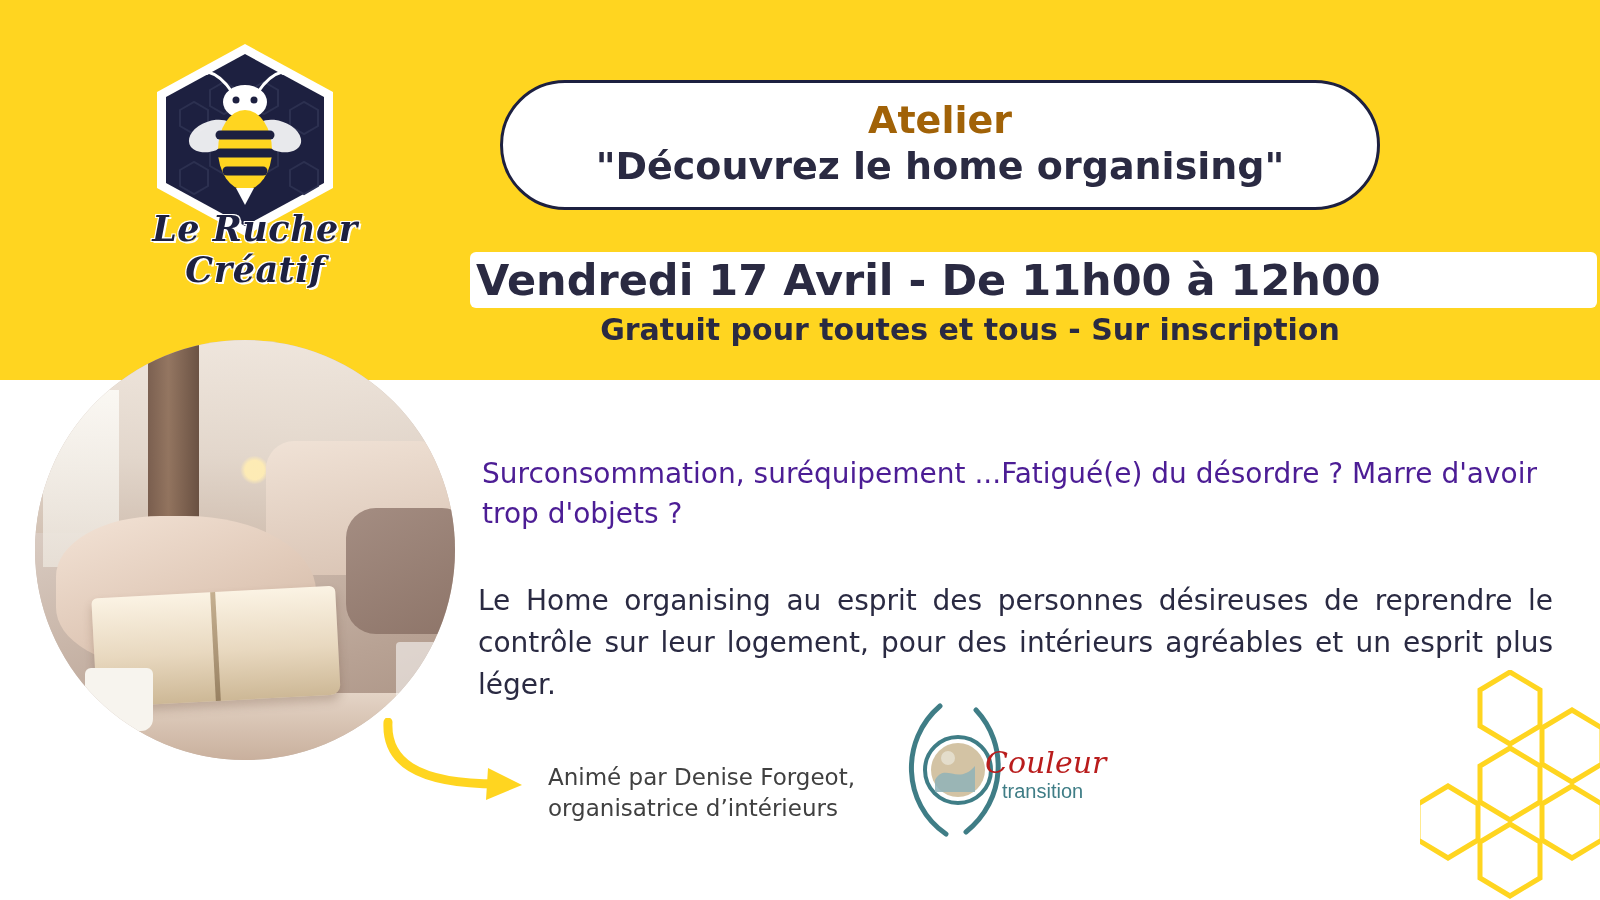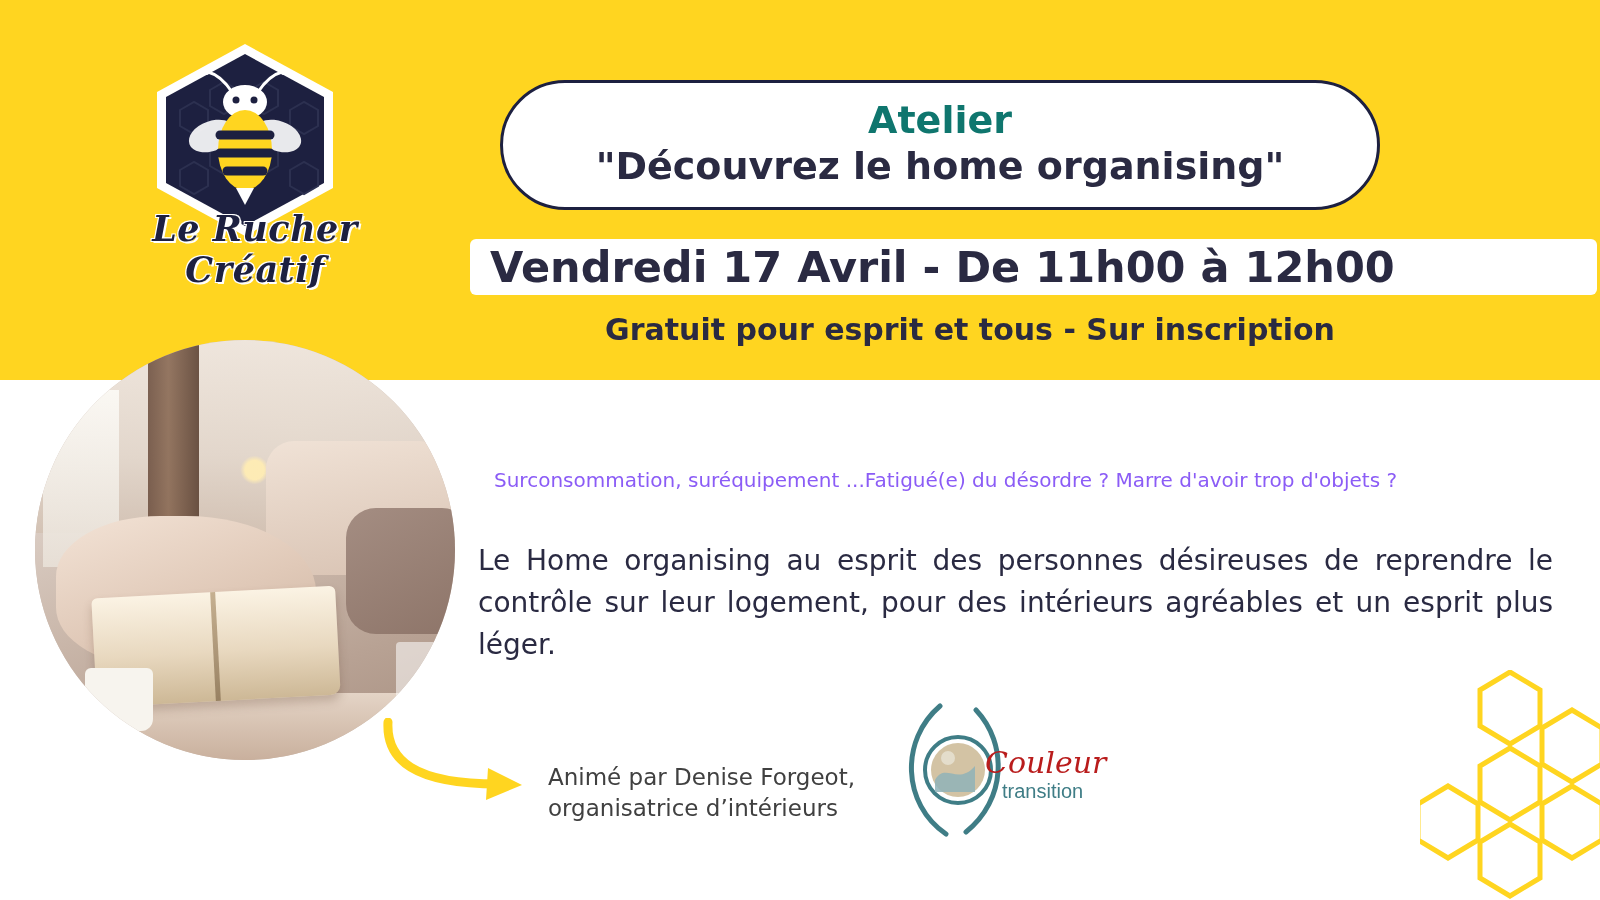--- a/index.html
+++ b/index.html
@@ -74,44 +74,44 @@
     display: flex;
     flex-direction: column;
     align-items: center;
     justify-content: center;
     box-sizing: border-box;
   }
   .title-line1 {
     font-family: "DejaVu Sans", sans-serif;
     font-size: 38px;
     font-weight: bold;
-    color: #0f766e;
+    color: #a16207;
     line-height: 1.15;
   }
   .title-line2 {
     font-family: "DejaVu Sans", sans-serif;
     font-size: 38px;
     font-weight: bold;
     color: #2a2a42;
     line-height: 1.25;
   }
 
   
   .date-banner {
     position: absolute;
     left: 470px;
-    top: 239px;
+    top: 252px;
     width: 1127px;
     height: 56px;
     background: #ffffff;
     border-radius: 6px;
     display: flex;
     align-items: center;
     box-sizing: border-box;
-    padding-left: 20px;
+    padding-left: 6px;
   }
   .date-text {
     font-family: "DejaVu Sans", sans-serif;
     font-size: 43px;
     font-weight: bold;
     color: #2a2a42;
     white-space: nowrap;
   }
   .subtitle-free {
     position: absolute;
@@ -259,24 +259,24 @@
 
   
   .body-text {
     position: absolute;
     left: 478px;
     top: 450px;
     width: 1090px;
   }
   .para-intro {
     font-family: "DejaVu Sans", sans-serif;
-    font-size: 20px;
-    color: #8b5cf6;
+    font-size: 28px;
+    color: #4c1d95;
     line-height: 1.42;
-    margin: 16px;
+    margin: 4px;
   }
   .para-main {
     font-family: "DejaVu Sans", sans-serif;
     font-size: 28px;
     color: #2a2a42;
     line-height: 1.5;
     margin: 46px 0 0 0;
     text-align: justify;
     width: 1075px;
   }
@@ -383,21 +383,21 @@
 
   <div class="title-pill">
     <div class="title-line1">Atelier</div>
     <div class="title-line2">"Découvrez le home organising"</div>
   </div>
 
   <div class="date-banner">
     <span class="date-text">Vendredi 17 Avril - De 11h00 à 12h00</span>
   </div>
 
-  <div class="subtitle-free">Gratuit pour esprit et tous - Sur inscription</div>
+  <div class="subtitle-free">Gratuit pour toutes et tous - Sur inscription</div>
 
   <div class="photo-circle">
     <div class="photo-inner">
       <div class="ph-wall"></div>
       <div class="ph-window"></div>
       <div class="ph-post"></div>
       <div class="ph-lights"></div>
       <div class="ph-cushion"></div>
       <div class="ph-cushion2"></div>
       <div class="ph-blanket"></div>

